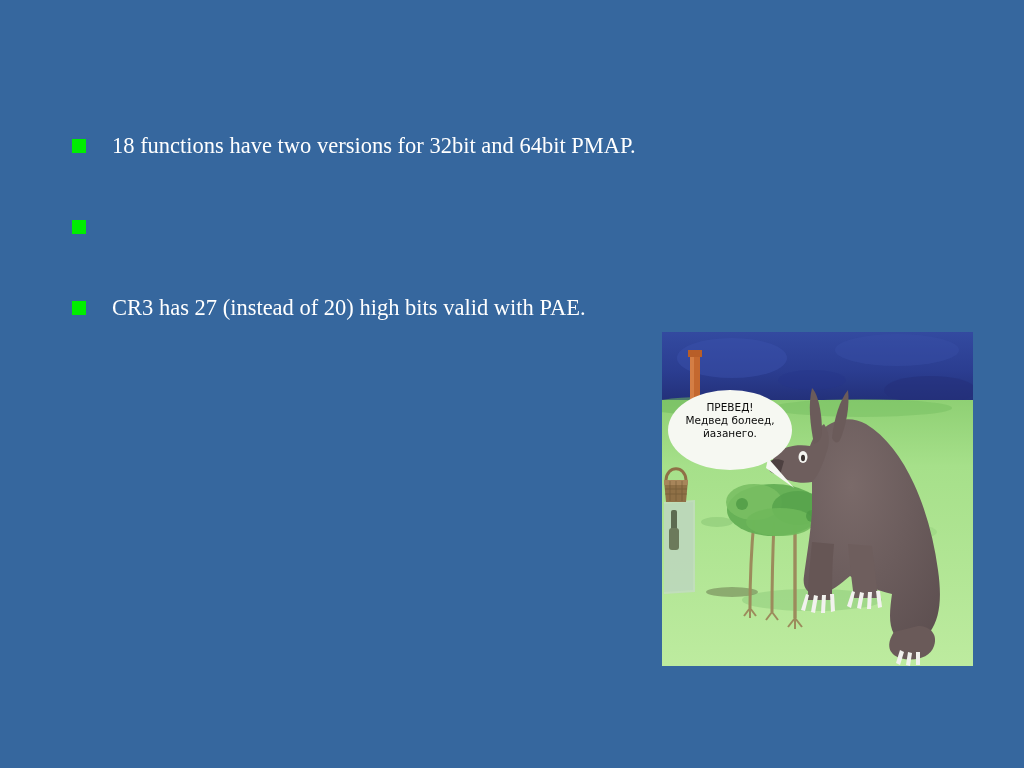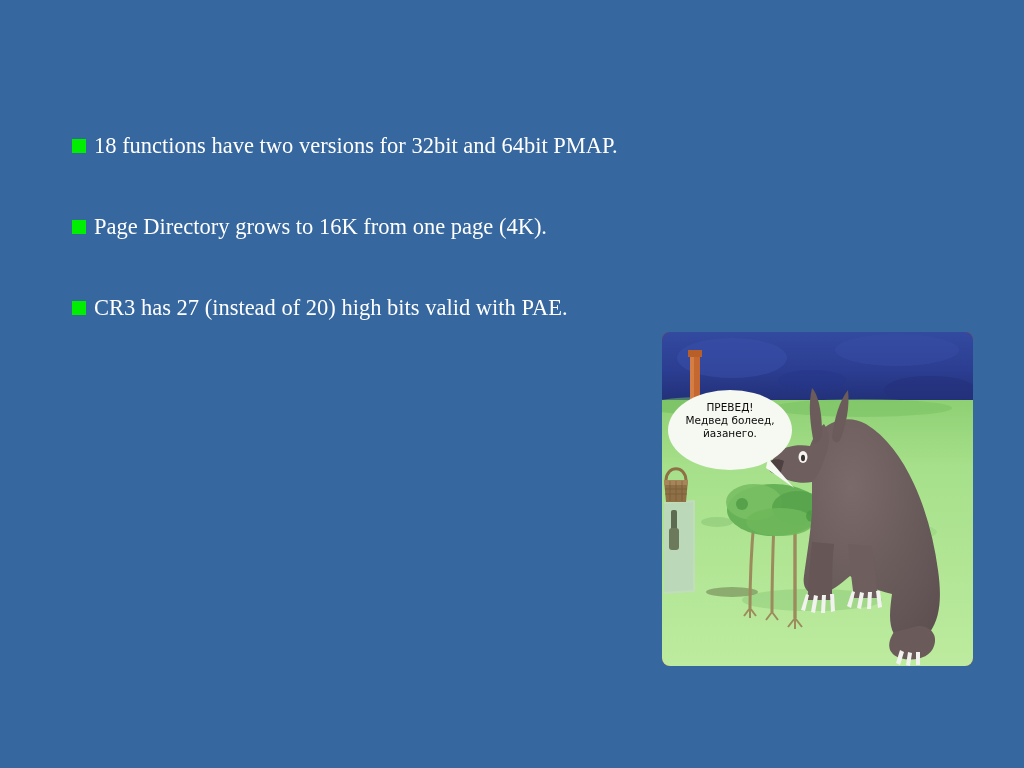--- a/index.html
+++ b/index.html
@@ -59,38 +59,37 @@
     height: 81px;
   }
   .bullet-marker {
     width: 14px;
     height: 14px;
     background: #00ee00;
     flex: 0 0 auto;
     margin-top: 7px;
   }
   .bullet-text {
-    margin-left: 8px;
+    margin-left: 26px;
     font-family: "Liberation Serif", "DejaVu Serif", serif;
     font-size: 22.5px;
     line-height: 28px;
     color: #ffffff;
     white-space: nowrap;
   }
 
   
   .picture {
     position: absolute;
     left: 662px;
     top: 332px;
     width: 311px;
     height: 334px;
     overflow: hidden;
     background: #c2410c;
-    border-radius: 8px;
   }
   .picture svg {
     display: block;
     width: 311px;
     height: 334px;
   }
   .bubble-text {
     position: absolute;
     left: 14px;
     top: 69px;
@@ -111,21 +110,20 @@
 
   <div class="bullets">
 
     <div class="bullet-row">
       <span class="bullet-marker"></span>
       <span class="bullet-text">18 functions have two versions for 32bit and 64bit PMAP.</span>
     </div>
 
     <div class="bullet-row">
       <span class="bullet-marker"></span>
-      <span class="bullet-text">Page Directory grows to 16K from one page (4K).</span>
     </div>
 
     <div class="bullet-row">
       <span class="bullet-marker"></span>
       <span class="bullet-text">CR3 has 27 (instead of 20) high bits valid with PAE.</span>
     </div>
 
   </div>
 
   <div class="picture">

